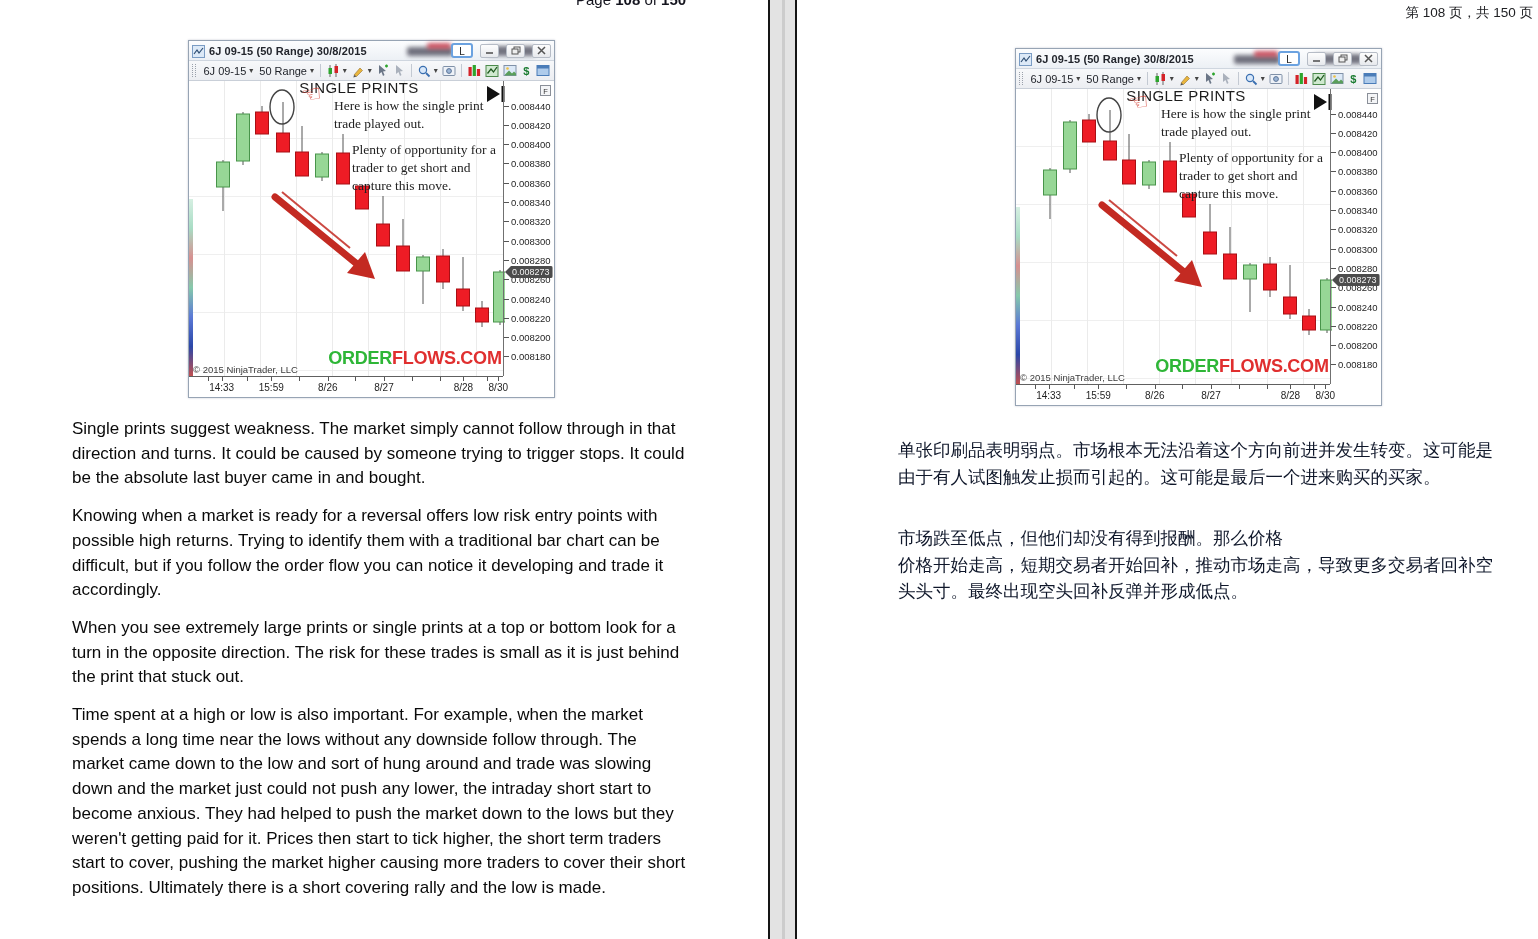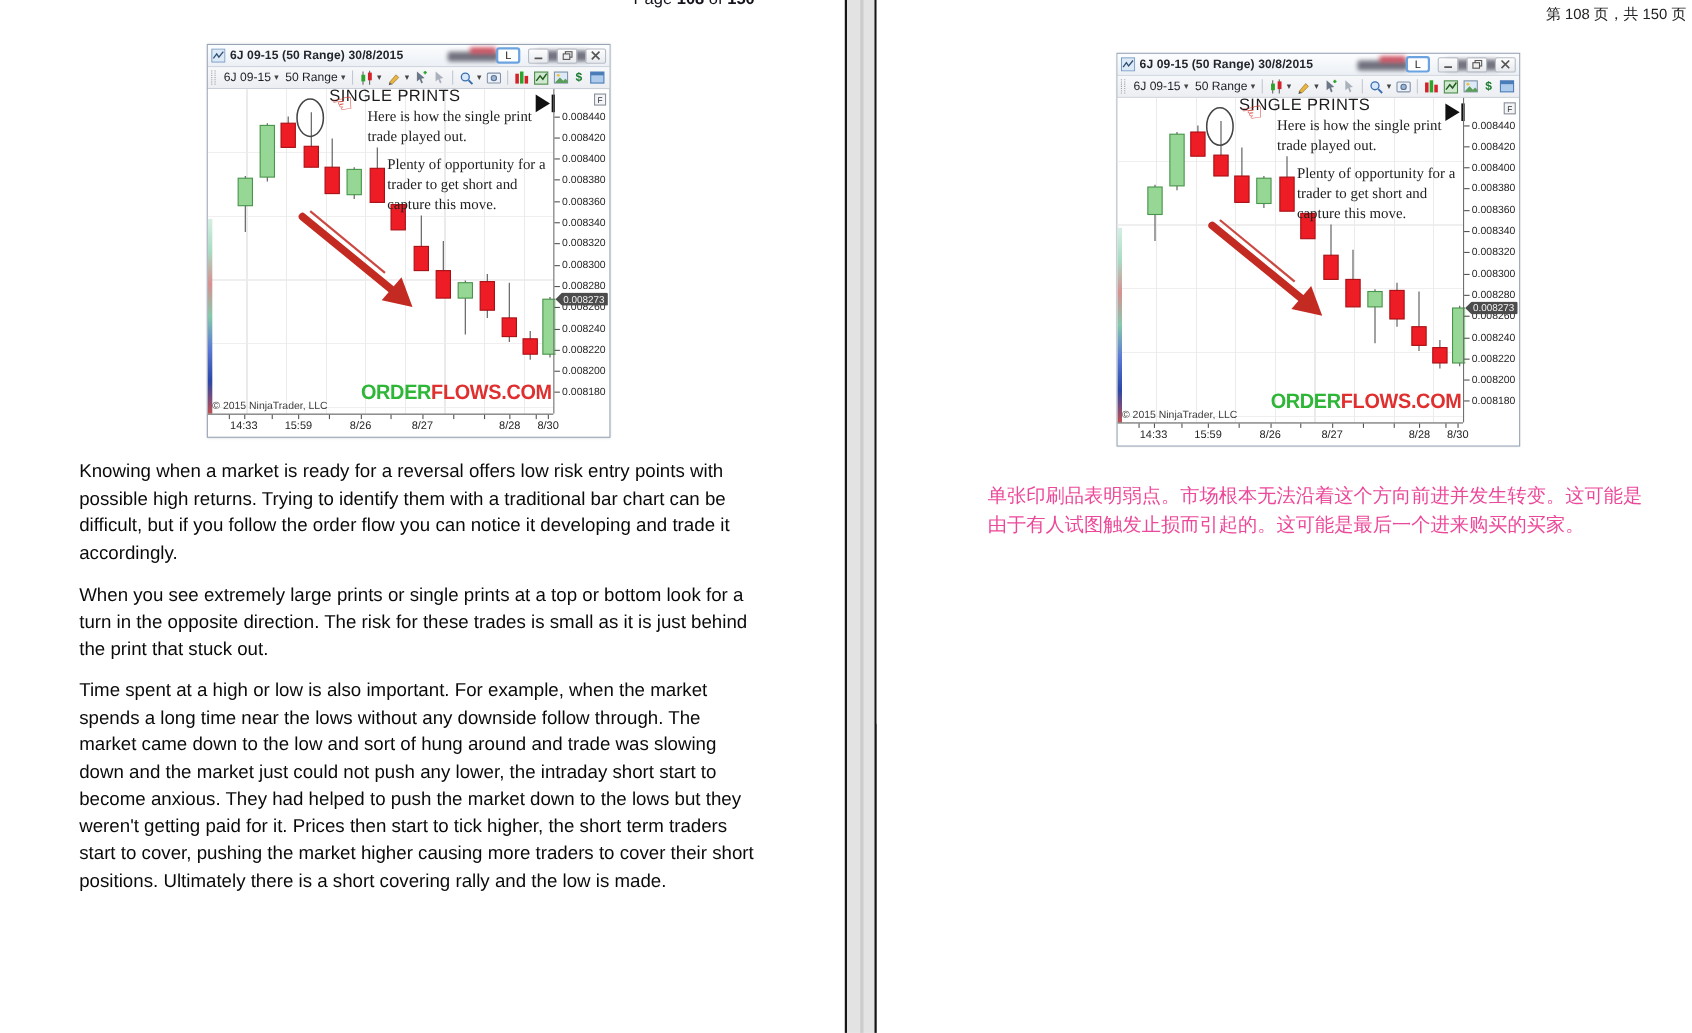--- a/index.html
+++ b/index.html
@@ -16,21 +16,21 @@
 
   
   .pgind-en{position:absolute;left:576px;top:-9px;font-size:15px;color:#14141e;white-space:nowrap;}
   .pgind-en b{font-weight:700;}
   .pgind-zh{position:absolute;left:604px;top:4px;width:132px;text-align:right;font-size:13.5px;color:#202124;white-space:nowrap;}
 
   
   .para-block p{margin:0;}
   .en-text{position:absolute;left:72px;top:417px;width:620px;font-size:17px;line-height:24.7px;color:#0a0a0a;}
   .en-text p{margin-bottom:13px;}
-  .zh-text{position:absolute;left:101px;top:437px;width:601px;font-size:17.5px;line-height:26.5px;color:#ec4899;font-family:Liberation Serif, serif;}
+  .zh-text{position:absolute;left:101px;top:437px;width:601px;font-size:17.5px;line-height:26.5px;color:#0f172a;font-family:Liberation Serif, serif;}
   .zh-text p{white-space:pre-line;}
   .zh-text p:nth-of-type(1){margin-bottom:35px;}
   .zh-text p:nth-of-type(2){margin-bottom:34px;}
   .zh-text p:nth-of-type(3){margin-bottom:30px;}
   .zh-text p:nth-of-type(4){margin-bottom:45px;}
 
   
   .chart-window{position:absolute;width:367px;height:358px;background:#fff;border:1px solid #97a4b4;
     box-sizing:border-box;box-shadow:0 0 2px rgba(120,130,150,.4);}
   .chart-left-pos{left:188px;top:40px;}
@@ -305,20 +305,21 @@
         <div class="time-tick" style="left: 10.4%;">14:33</div>
         <div class="time-tick" style="left: 26.2%;">15:59</div>
         <div class="time-tick" style="left: 44.2%;">8/26</div>
         <div class="time-tick" style="left: 62.1%;">8/27</div>
         <div class="time-tick" style="left: 87.4%;">8/28</div>
         <div class="time-tick" style="left: 98.5%;">8/30</div>
       </div>
   </div>
 
   <div class="para-block en-text">
+    <p>Single prints suggest weakness. The market simply cannot follow through in that direction and turns. It could be caused by someone trying to trigger stops. It could be the absolute last buyer came in and bought.</p>
     <p>Knowing when a market is ready for a reversal offers low risk entry points with possible high returns. Trying to identify them with a traditional bar chart can be difficult, but if you follow the order flow you can notice it developing and trade it accordingly.</p>
     <p>When you see extremely large prints or single prints at a top or bottom look for a turn in the opposite direction. The risk for these trades is small as it is just behind the print that stuck out.</p>
     <p>Time spent at a high or low is also important. For example, when the market spends a long time near the lows without any downside follow through. The market came down to the low and sort of hung around and trade was slowing down and the market just could not push any lower, the intraday short start to become anxious. They had helped to push the market down to the lows but they weren't getting paid for it. Prices then start to tick higher, the short term traders start to cover, pushing the market higher causing more traders to cover their short positions. Ultimately there is a short covering rally and the low is made.</p>
   </div>
 </div>
 
 <div class="page-divider">
   <div class="divider-inner"></div>
 </div>
 
@@ -529,14 +530,16 @@
         <div class="time-tick" style="left: 26.2%;">15:59</div>
         <div class="time-tick" style="left: 44.2%;">8/26</div>
         <div class="time-tick" style="left: 62.1%;">8/27</div>
         <div class="time-tick" style="left: 87.4%;">8/28</div>
         <div class="time-tick" style="left: 98.5%;">8/30</div>
       </div>
   </div>
 
   <div class="para-block zh-text">
     <p>单张印刷品表明弱点。市场根本无法沿着这个方向前进并发生转变。这可能是由于有人试图触发止损而引起的。这可能是最后一个进来购买的买家。</p>
+    <p>市场跌至低点，但他们却没有得到报酬。那么价格
+价格开始走高，短期交易者开始回补，推动市场走高，导致更多交易者回补空头头寸。最终出现空头回补反弹并形成低点。</p>
   </div>
 </div>
 
 </body></html>

